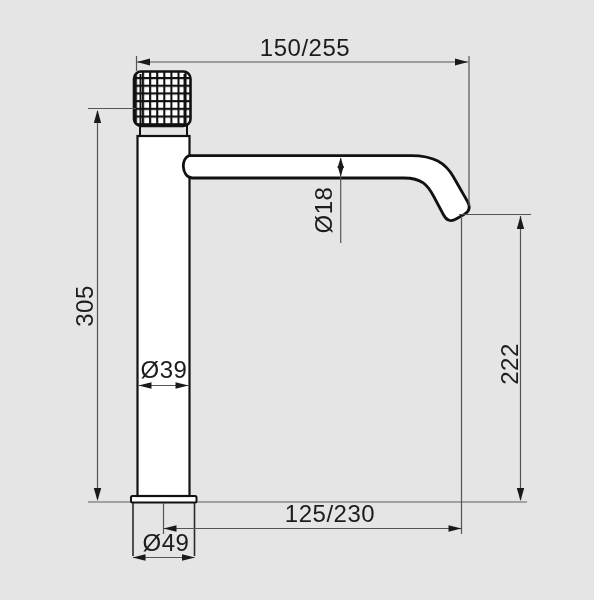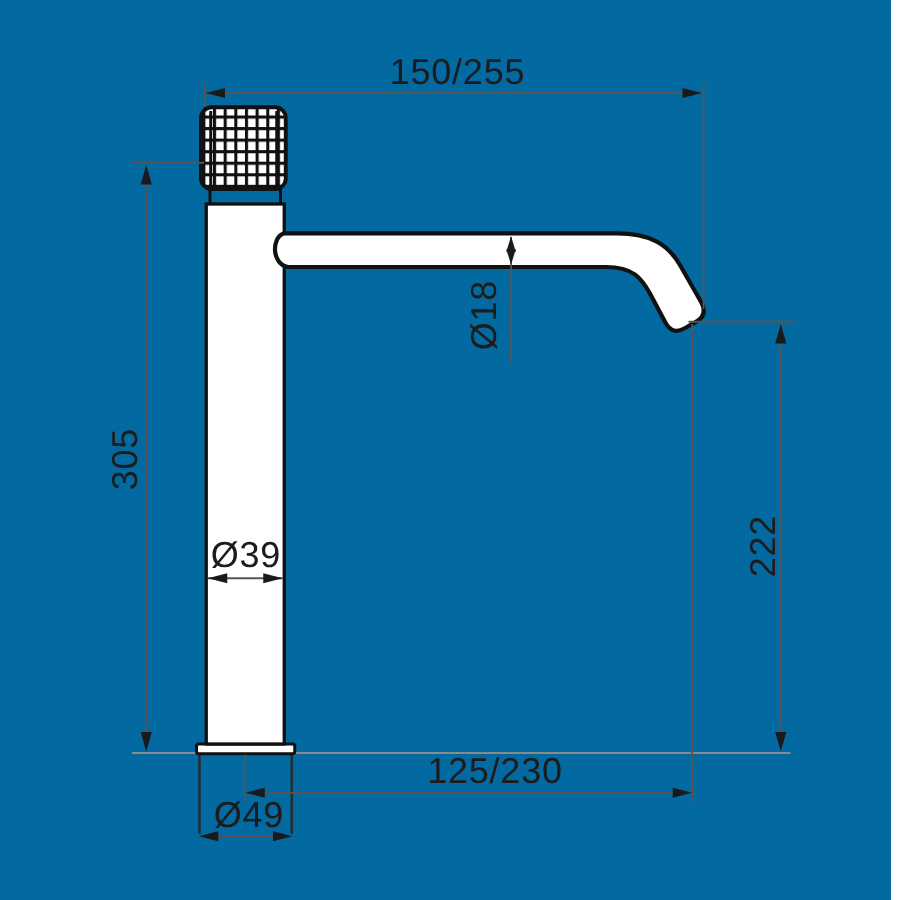--- a/index.html
+++ b/index.html
@@ -5,21 +5,21 @@
   html, body {
     margin: 0;
     padding: 0;
     background: #ffffff;
     font-family: "Liberation Sans", sans-serif;
   }
   .canvas {
     position: relative;
     width: 594px;
     height: 600px;
-    background: #0369a1;
+    background: #e5e5e5;
     overflow: hidden;
   }
   svg { display: block; }
   .dim-text {
     font-family: "Liberation Sans", sans-serif;
     font-size: 24px;
     fill: #1c1c1c;
     letter-spacing: 0.5px;
   }
 </style>

